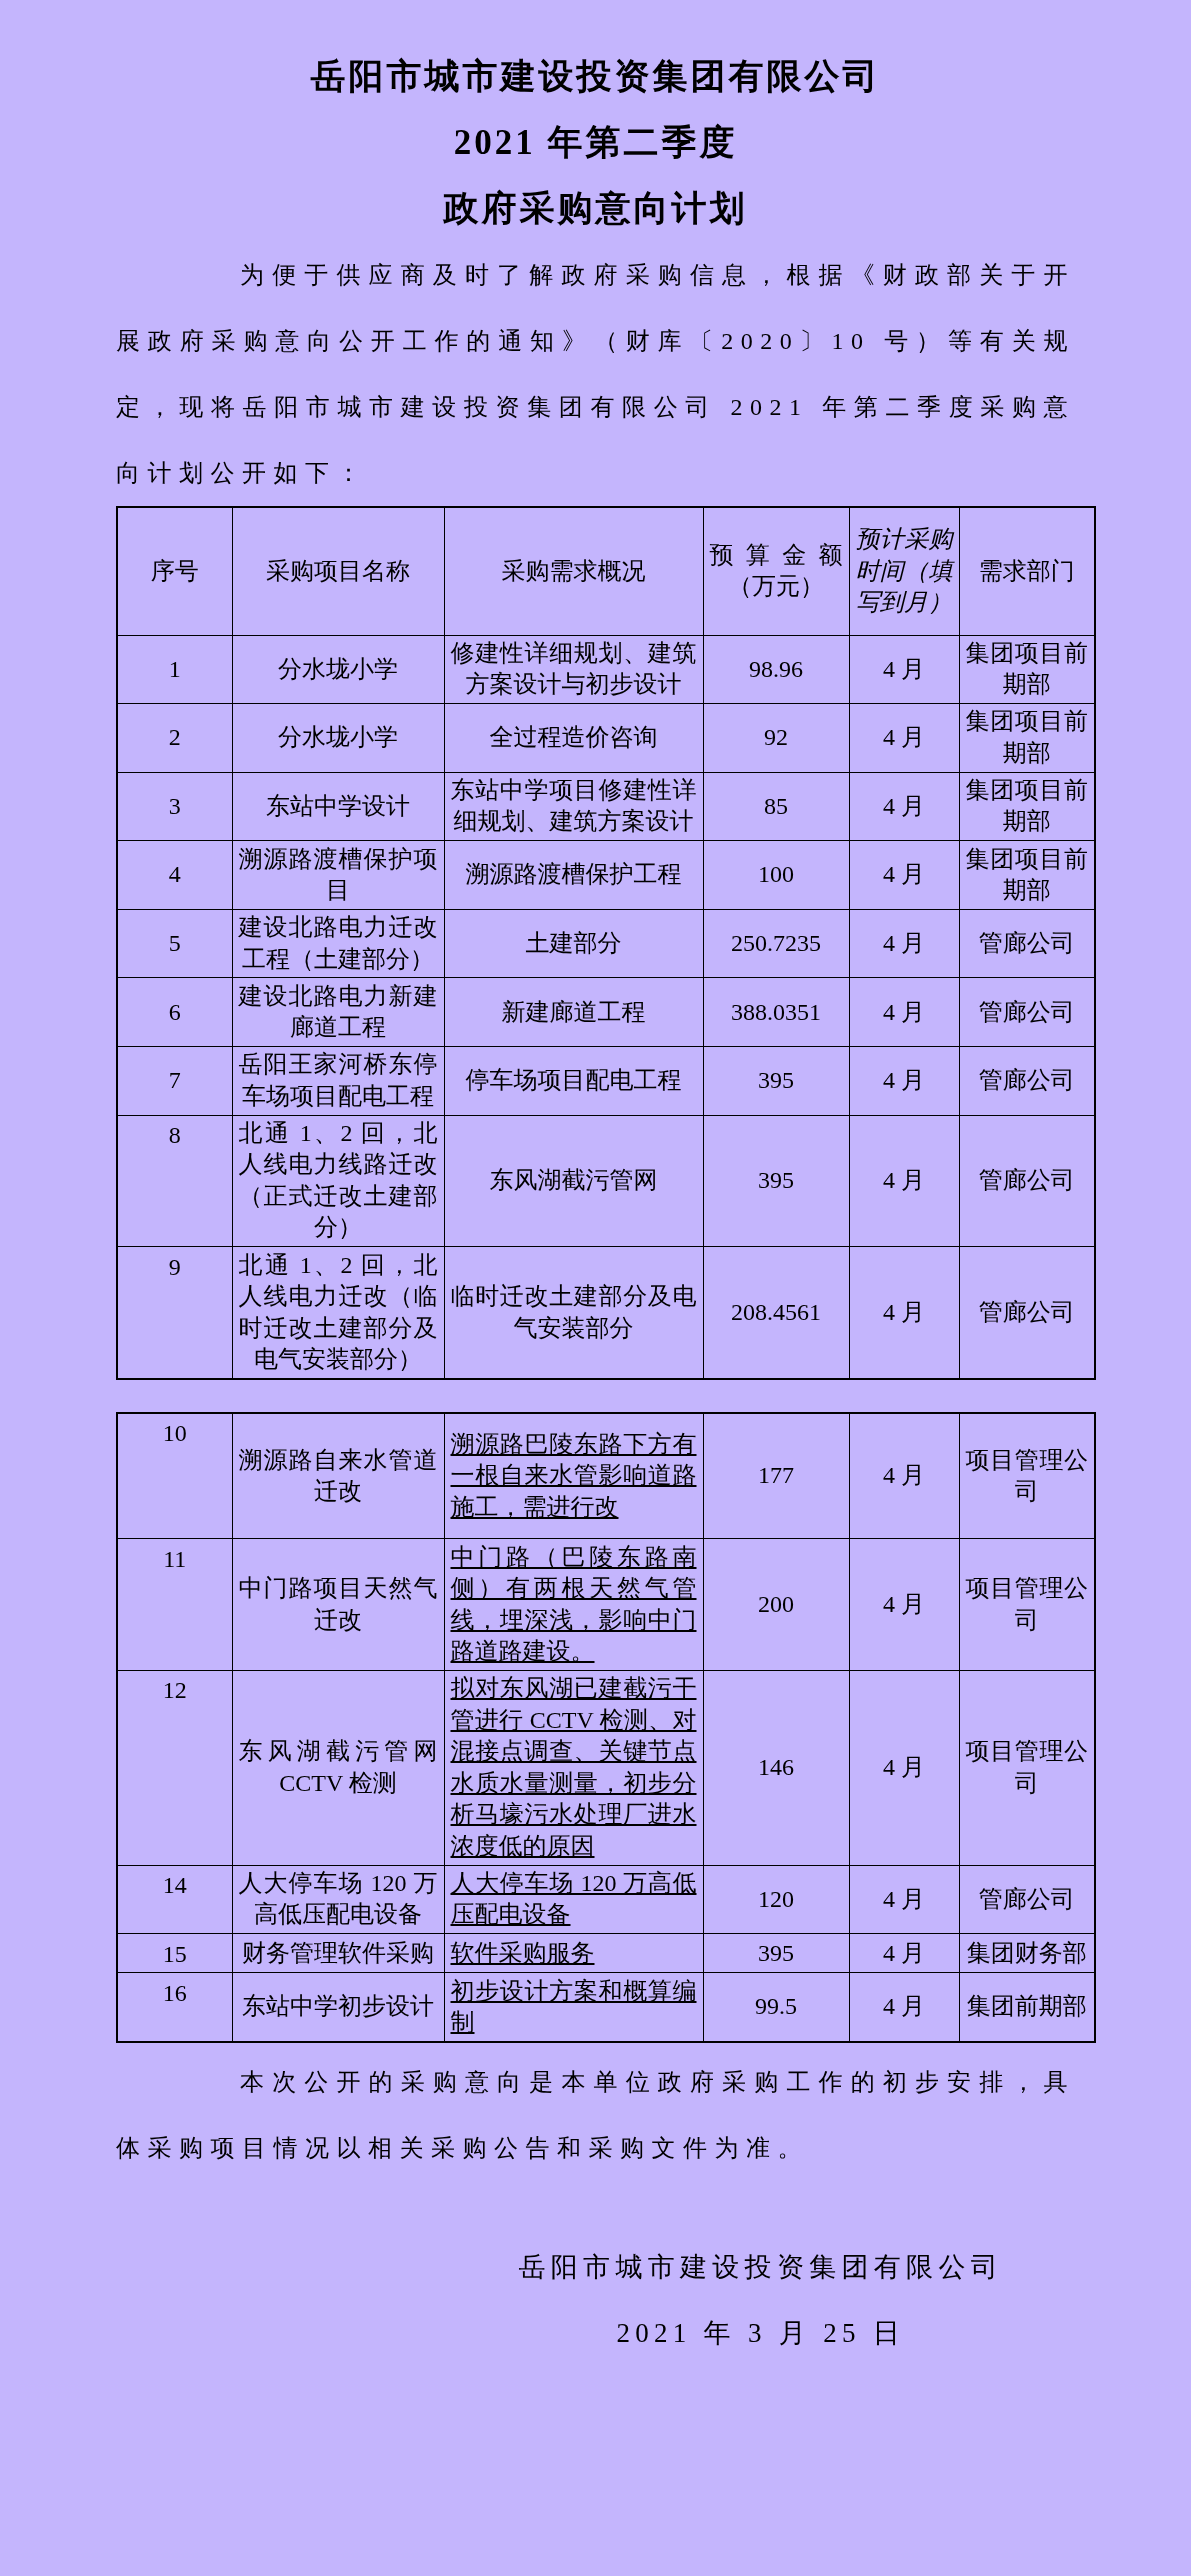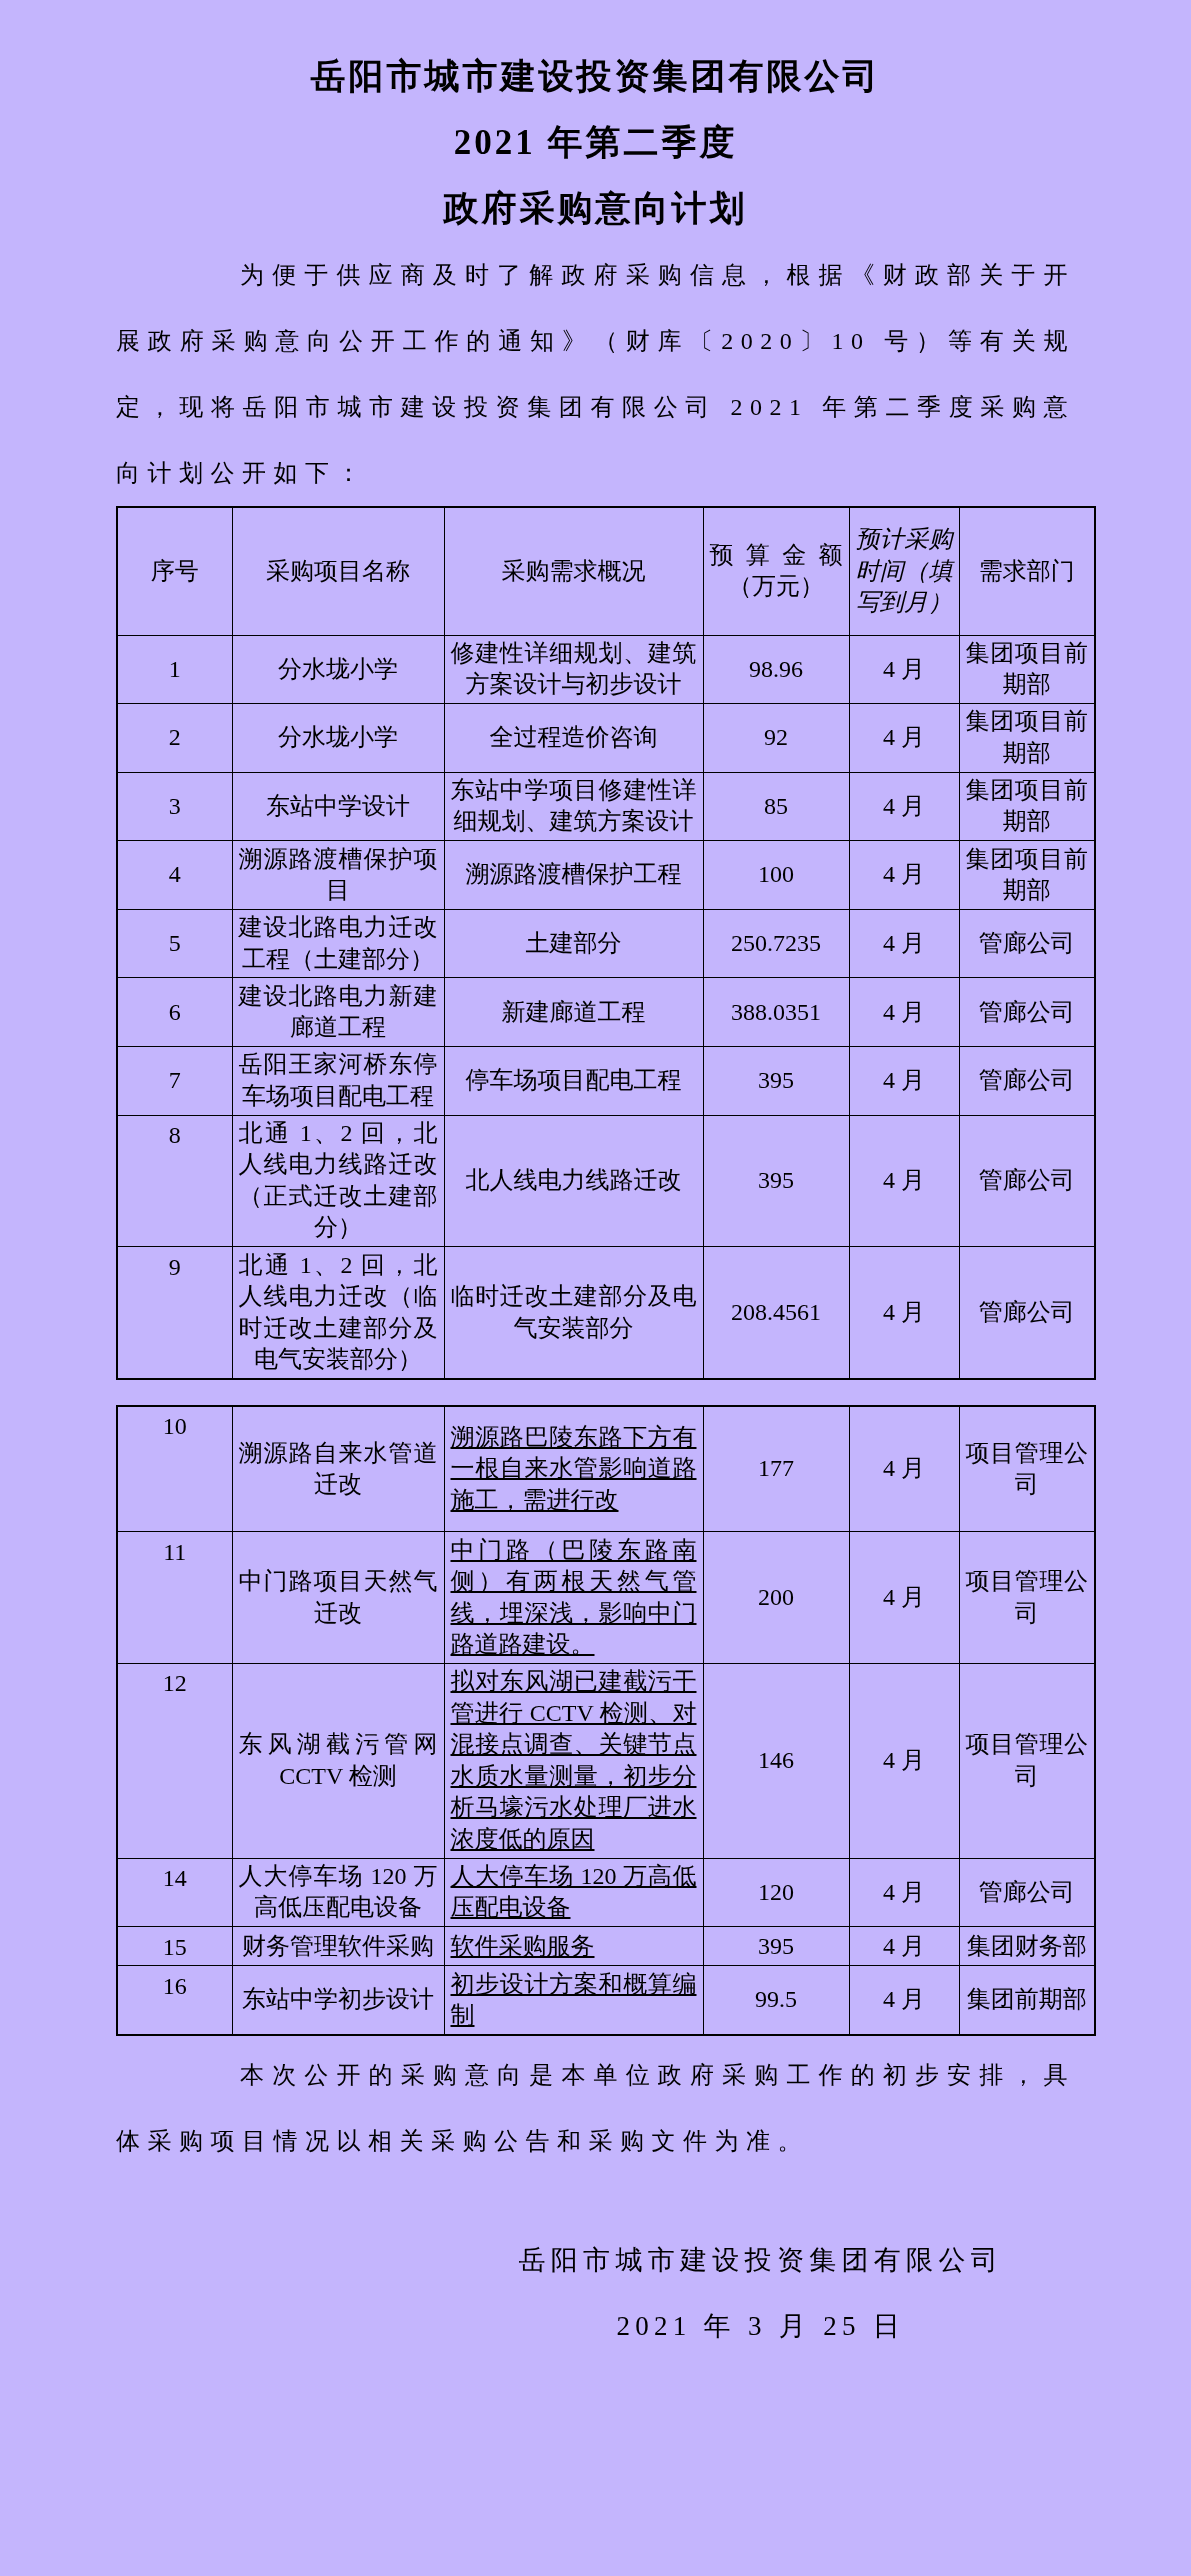--- a/index.html
+++ b/index.html
@@ -55,21 +55,21 @@
   .h-budget{padding:2.3px 15px;}
   .h-time{padding:2.3px 7.5px;font-style:italic;}
   .cell-no{text-align:center;padding:2.3px 3px;}
   .cell-name{text-align:justify;text-align-last:center;text-justify:inter-character;padding:2.3px 15.8px;}
   .cell-desc{text-align:justify;text-align-last:center;text-justify:inter-character;padding:2.3px 9px;}
   #tbody2 .cell-desc{text-align-last:left;text-decoration:underline;}
   .cell-budget{text-align:center;padding:2.3px 15px;}
   .cell-time{text-align:center;padding:2.3px 7.5px;}
   .cell-dept{text-align:justify;text-align-last:center;text-justify:inter-character;padding:2.3px 9px;}
   tr.num-top .cell-no{vertical-align:top;padding-top:4.5px;}
-  .part2{margin-top:25px;}
+  .part2{margin-top:32px;}
   .closing{margin-top:6px;}
   .signature-block{
     width:fit-content;
     margin:53px 188px 0 auto;
     text-align:center;
     font-size:27px;
     line-height:66px;
     letter-spacing:5.3px;
   }
 </style>
@@ -158,21 +158,21 @@
           <td class="cell-no">7</td>
           <td class="cell-name">岳阳王家河桥东停车场项目配电工程</td>
           <td class="cell-desc">停车场项目配电工程</td>
           <td class="cell-budget">395</td>
           <td class="cell-time">4 月</td>
           <td class="cell-dept">管廊公司</td>
         </tr>
         <tr class="num-top">
           <td class="cell-no">8</td>
           <td class="cell-name">北通 1、2 回，北人线电力线路迁改（正式迁改土建部分）</td>
-          <td class="cell-desc">北人线电力线路迁改</td>
+          <td class="cell-desc">东风湖截污管网</td>
           <td class="cell-budget">395</td>
           <td class="cell-time">4 月</td>
           <td class="cell-dept">管廊公司</td>
         </tr>
         <tr class="num-top">
           <td class="cell-no">9</td>
           <td class="cell-name">北通 1、2 回，北人线电力迁改（临时迁改土建部分及电气安装部分）</td>
           <td class="cell-desc">临时迁改土建部分及电气安装部分</td>
           <td class="cell-budget">208.4561</td>
           <td class="cell-time">4 月</td>

